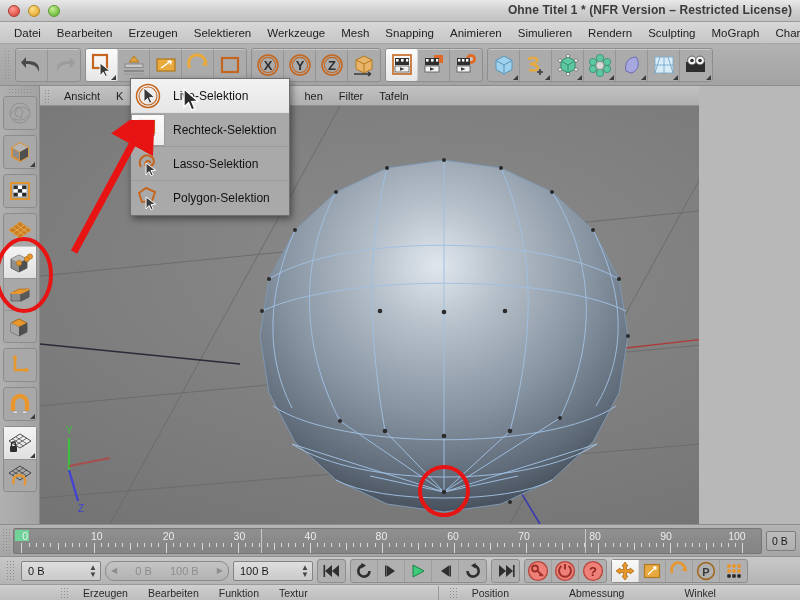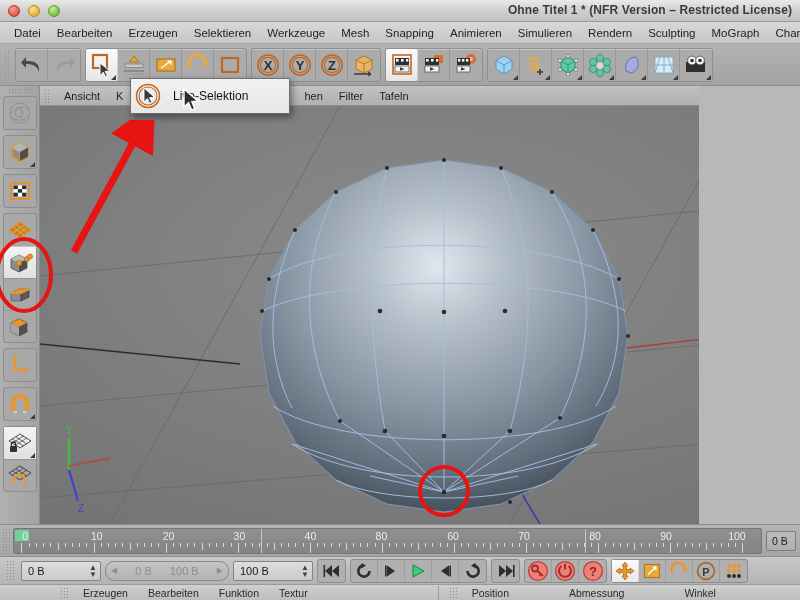--- a/index.html
+++ b/index.html
@@ -660,22 +660,49 @@
       <div class="dd-icon">
         <svg width="28" height="28" viewBox="0 0 28 28">
           <circle cx="14" cy="14" r="11.5" fill="none" stroke="#c4661f" stroke-width="1.5"></circle>
           <circle cx="14" cy="14" r="9" fill="none" stroke="#c4661f" stroke-width="1.1"></circle>
           <path d="M10 6 L10 20 L13.4 16.5 L15.6 21.3 L17.8 20.2 L15.5 15.7 L20.5 15.2 Z" fill="#3a3a3a" stroke="#fff" stroke-width=".9"></path>
         </svg>
       </div>
       <div class="dd-label">Live-Selektion</div>
     </div>
 
-
-
+    <div class="dd-item selicon">
+      <div class="dd-icon">
+        <svg width="26" height="26" viewBox="0 0 26 26">
+          <rect x="4" y="4" width="15" height="13" fill="none" stroke="#c4661f" stroke-width="2.2"></rect>
+          <path d="M11 11 L11 24 L14.2 20.3 L16.4 24.6 L18.4 23.5 L16.2 19.4 L21 19 Z" fill="#3a3a3a" stroke="#fff" stroke-width="1"></path>
+        </svg>
+      </div>
+      <div class="dd-label">Rechteck-Selektion</div>
+    </div>
+
+    <div class="dd-item">
+      <div class="dd-icon">
+        <svg width="26" height="26" viewBox="0 0 26 26">
+          <path d="M6 16 C2 9 9 2 15 5 C20 7 20 13 16 15 C12 17 9 14 11 11 C12.6 8.8 16 10 15 12" fill="none" stroke="#c4661f" stroke-width="2"></path>
+          <path d="M11 12 L11 24 L14 20.6 L16.2 24.8 L18.2 23.7 L16 19.6 L20.6 19.2 Z" fill="#3a3a3a" stroke="#fff" stroke-width="1"></path>
+        </svg>
+      </div>
+      <div class="dd-label">Lasso-Selektion</div>
+    </div>
+
+    <div class="dd-item">
+      <div class="dd-icon">
+        <svg width="26" height="26" viewBox="0 0 26 26">
+          <path d="M4 8 L11 3 L20 7 L17 16 L7 17 Z" fill="none" stroke="#c4661f" stroke-width="2"></path>
+          <path d="M11 12 L11 24 L14 20.6 L16.2 24.8 L18.2 23.7 L16 19.6 L20.6 19.2 Z" fill="#3a3a3a" stroke="#fff" stroke-width="1"></path>
+        </svg>
+      </div>
+      <div class="dd-label">Polygon-Selektion</div>
+    </div>
   </div>
 
   <svg class="cursor-arrow" style="left:183px; top:88px; width:20px; height:26px;" viewBox="0 0 20 26">
     <path d="M1 1 L1 19 L5.6 14.6 L8.6 22 L11.8 20.7 L8.8 13.6 L15 13.3 Z" fill="#2b2b2b" stroke="#ffffff" stroke-width="1.4"></path>
   </svg>
 
   <div class="timeline">
     <div class="tlgrip"></div>
     <div class="ruler">
       <div class="greenblock"></div>

